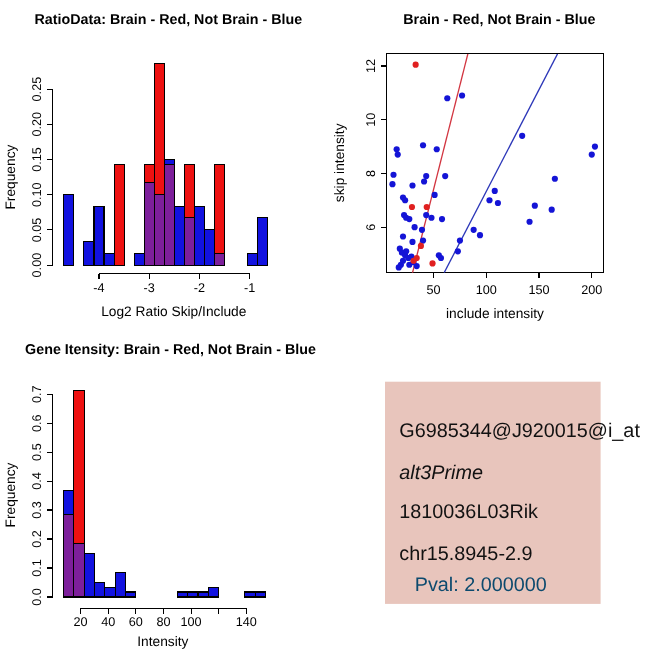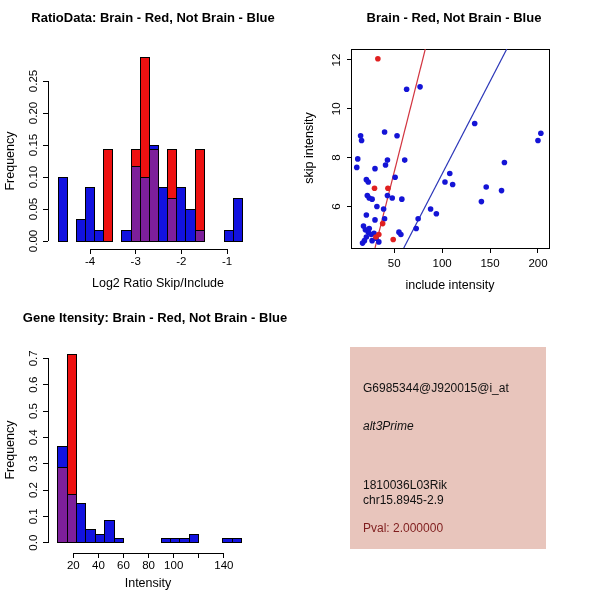--- a/index.html
+++ b/index.html
@@ -3,22 +3,22 @@
 <meta charset="utf-8">
 <style>
   html,body{margin:0;padding:0;background:#fff;}
   #stage{position:relative;width:600px;height:600px;background:#ffffff;overflow:hidden;
          font-family:"Liberation Sans", sans-serif;}
   .panel{position:absolute;width:300px;height:300px;}
   #p-tl{left:0;top:0;} #p-tr{left:300px;top:0;} #p-bl{left:0;top:300px;} #p-br{left:300px;top:300px;}
   svg{display:block;}
   svg text{font-family:"Liberation Sans", sans-serif;fill:#000;}
   .info-box{position:absolute;left:50px;top:47px;width:196px;height:202px;}
-  .info-line{position:absolute;left:13px;font-size:12px;color:#111;white-space:nowrap;}
-  #il0{top:34px;} #il1{top:72px;font-style:italic;} #il2{top:108px;margin-top:23px;} #il3{top:146px;} #il4{top:174px;}
+  .info-line{position:absolute;left:13px;font-size:18px;color:#111;white-space:nowrap;}
+  #il0{top:34px;} #il1{top:72px;font-style:italic;} #il2{top:108px;} #il3{top:146px;} #il4{top:174px;}
 </style>
 </head>
 <body>
 
 <div id="stage">
   <svg id="p-tl" class="panel" width="300" height="300">
       <text x="153" y="22" text-anchor="middle" font-size="13px" font-weight="bold">RatioData: Brain - Red, Not Brain - Blue</text>
       <text x="158" y="287" text-anchor="middle" font-size="12.5px" font-weight="normal">Log2 Ratio Skip/Include</text>
       <text x="14" y="161" text-anchor="middle" font-size="12.5px" font-weight="normal" transform="rotate(-90 14 161)">Frequency</text>
       <line x1="48" y1="241" x2="48" y2="81" stroke="#000" stroke-width="1" shape-rendering="crispEdges"></line>
@@ -212,16 +212,16 @@
       <rect x="232.08280000000002" y="238.2222" width="9.413999999999987" height="4.477800000000002" fill="#1212e0" stroke="#000" stroke-width="1" shape-rendering="crispEdges"></rect>
       <rect x="57.61" y="167.36759999999998" width="9.414000000000001" height="75.3324" fill="#7d1f9b" stroke="#000" stroke-width="1" shape-rendering="crispEdges"></rect>
       <rect x="67.024" y="194.49779999999998" width="9.414000000000001" height="48.202200000000005" fill="#7d1f9b" stroke="#000" stroke-width="1" shape-rendering="crispEdges"></rect>
     </svg>
   <div id="p-br" class="panel">
     <div class="info-box" id="info-box" style="background: rgb(232, 197, 188);">
       <div class="info-line" id="il0">G6985344@J920015@i_at</div>
       <div class="info-line" id="il1">alt3Prime</div>
       <div class="info-line" id="il2">1810036L03Rik</div>
       <div class="info-line" id="il3">chr15.8945-2.9</div>
-      <div class="info-line" id="il4" style="color: #7f1d1d;">Pval: 2.000000</div>
+      <div class="info-line" id="il4" style="color: #0c4a6e; margin-left: 14px;">Pval: 2.000000</div>
     </div>
   </div>
 </div>
 
 </body></html>

